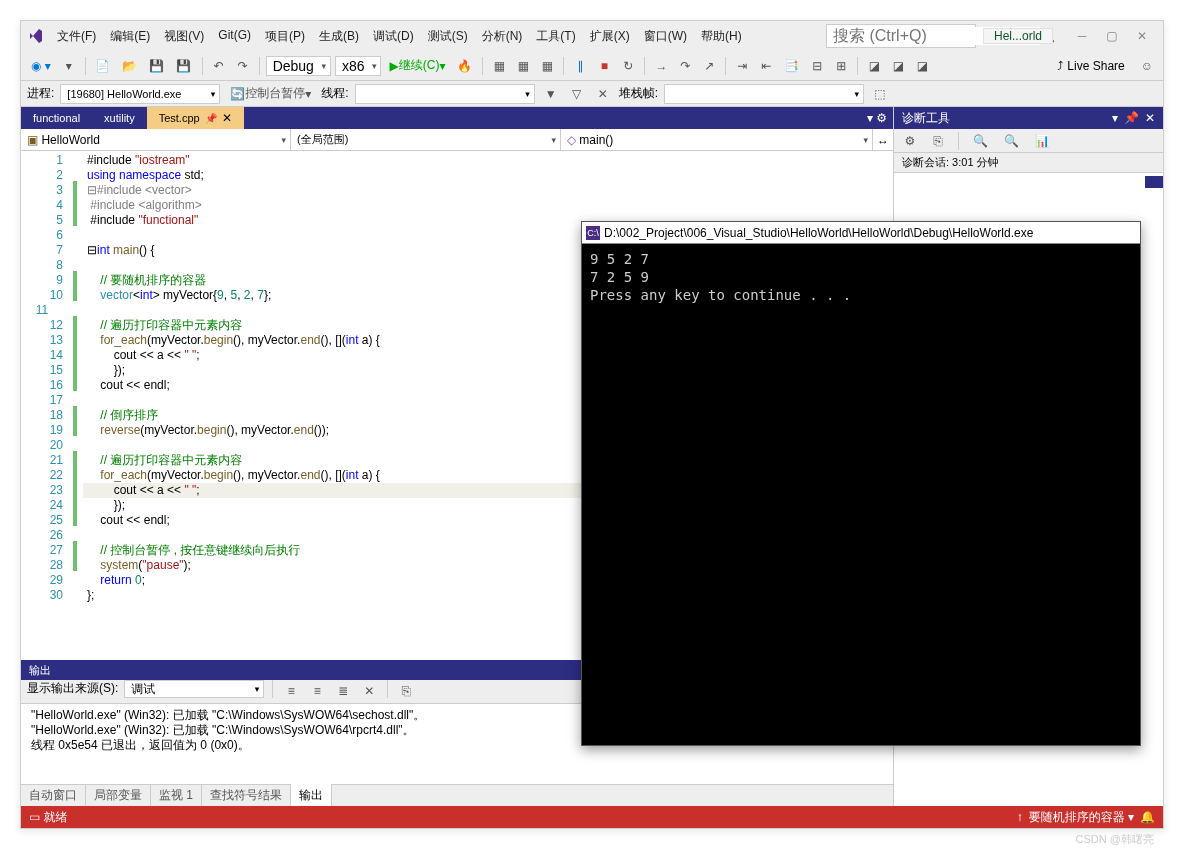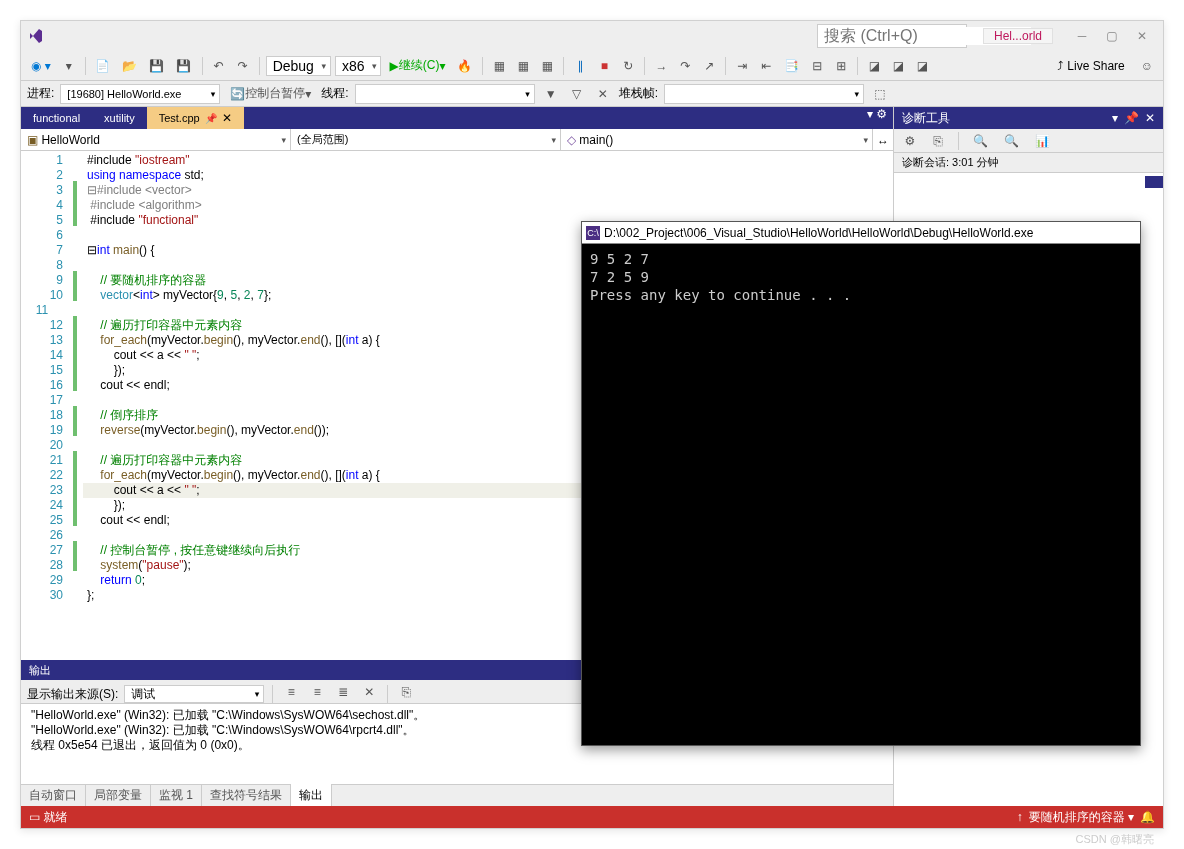--- a/index.html
+++ b/index.html
@@ -4,34 +4,34 @@
 <style>
 *{margin:0;padding:0;box-sizing:border-box;font-family:"Microsoft YaHei",Segoe UI,sans-serif;font-size:12px}
 body{background:#fff;padding:20px;overflow:hidden}
 .vs{width:1144px;height:809px;border:1px solid #d0d0d0;background:#fff;display:flex;flex-direction:column;position:relative;box-shadow:0 2px 8px rgba(0,0,0,.1)}
 .titlebar{height:30px;background:#eee;display:flex;align-items:center;padding:0 6px;gap:6px}
 .vs-logo{width:18px;height:18px;display:flex;align-items:center;justify-content:center}
 .menubar{display:flex;gap:2px}
 .menu-item{padding:4px 6px;cursor:pointer;color:#1e1e1e}
 .search-box{margin-left:auto;display:flex;align-items:center;border:1px solid #ccc;background:#fff;padding:2px 6px;width:150px}
 .search-box input{border:none;outline:none;flex:1;font-size:16px}
-.title-right{color:#be185d;padding:0 10px;background:#f5f5f5;border:1px solid #e0e0e0;margin-left:10px}
+.title-right{color:#14532d;padding:0 10px;background:#f5f5f5;border:1px solid #e0e0e0;margin-left:1px}
 .winbtns{display:flex;margin-left:8px}
 .winbtn{width:30px;height:20px;display:flex;align-items:center;justify-content:center;color:#888;cursor:pointer}
 .toolbar{height:30px;background:#eee;border-bottom:1px solid #ccc;display:flex;align-items:center;padding:0 6px;gap:4px}
 .tb-btn{padding:2px 4px;display:flex;align-items:center;justify-content:center;cursor:pointer;min-width:20px;height:22px;color:#555}
 .tb-sep{width:1px;height:18px;background:#ccc;margin:0 2px}
 .tb-dd{border:1px solid #ccc;background:#fff;padding:1px 16px 1px 6px;height:20px;display:flex;align-items:center;position:relative;font-size:14px}
 .tb-dd::after{content:"▾";position:absolute;right:4px;font-size:9px;color:#555}
 .toolbar2{height:26px;background:#eee;border-bottom:1px solid #ccc;display:flex;align-items:center;padding:0 6px;gap:6px}
 .proc-dd{border:1px solid #ccc;background:#fff;padding:1px 16px 1px 6px;height:20px;width:160px;display:flex;align-items:center;position:relative;font-size:11px}
 .proc-dd::after{content:"▾";position:absolute;right:4px;font-size:9px}
 .main-area{flex:1;display:flex;overflow:hidden}
 .editor-col{flex:1;display:flex;flex-direction:column;overflow:hidden}
-.tabs{height:22px;background:#2d2d82;display:flex;}
+.tabs{height:22px;background:#2d2d82;display:flex;align-items:center}
 .tab{height:22px;padding:0 12px;display:flex;align-items:center;color:#fff;font-size:11px;cursor:pointer;position:relative}
 .tab.active{background:#f5cc84;color:#000}
 .tab .pin{margin-left:6px;font-size:10px}
 .tab .close{margin-left:4px;font-size:12px}
 .tab-gear{margin-left:auto;color:#fff;padding:0 6px;cursor:pointer}
 .nav-bar{height:22px;background:#fff;border-bottom:1px solid #ccc;display:flex}
 .nav-dd{border-right:1px solid #ccc;padding:2px 18px 2px 6px;display:flex;align-items:center;position:relative;font-size:11px}
 .nav-dd::after{content:"▾";position:absolute;right:4px;font-size:9px;color:#555}
 .nav-dd:nth-child(1){width:270px}
 .nav-dd:nth-child(2){width:270px}
@@ -41,21 +41,21 @@
 .marks{width:12px;background:#fff}
 .mark{height:15px}
 .mark.g{background:#6fbf6f;width:4px;margin-left:2px}
 .codecol{flex:1;padding:2px 0;line-height:15px;white-space:pre}
 .codecol .line{height:15px;padding-left:4px}
 .hl{background:#f0f0e8}
 .kw{color:#0000ff}.str{color:#a31515}.cm{color:#008000}.inc{color:#808080}.fn{color:#795e26}.ty{color:#2b91af}.num{color:#098658}
 .zoom{height:22px;background:#fff;border-top:1px solid #ccc;display:flex;align-items:center;padding:0 6px;gap:8px;font-size:11px}
 .zoom .check{color:#0a0}
 .output-hdr{height:20px;background:#2d2d82;color:#fff;display:flex;align-items:center;padding:0 8px;font-size:11px}
-.output-tb{height:24px;background:#eee;border-bottom:1px solid #ccc;display:flex;align-items:flex-end;padding:0 6px;gap:6px;font-size:11px}
+.output-tb{height:24px;background:#eee;border-bottom:1px solid #ccc;display:flex;align-items:flex-start;padding:0 6px;gap:6px;font-size:11px}
 .out-dd{border:1px solid #ccc;background:#fff;padding:1px 16px 1px 6px;height:18px;width:140px;display:flex;align-items:center;position:relative}
 .out-dd::after{content:"▾";position:absolute;right:4px;font-size:9px}
 .output-body{height:80px;overflow:auto;padding:4px 10px;font-family:Consolas,monospace;font-size:12px;line-height:15px;background:#fff}
 .bottom-tabs{height:22px;background:#eee;border-top:1px solid #ccc;display:flex;align-items:center;font-size:11px}
 .btab{padding:3px 8px;border-right:1px solid #ccc;cursor:pointer;color:#555}
 .btab.active{background:#fff;color:#000}
 .statusbar{height:22px;background:#c9302c;color:#fff;display:flex;align-items:center;padding:0 8px;font-size:11px}
 .statusbar .right{margin-left:auto;display:flex;align-items:center;gap:6px}
 .diag-panel{width:270px;display:flex;flex-direction:column;border-left:1px solid #ccc}
 .diag-hdr{height:22px;background:#2d2d82;color:#fff;display:flex;align-items:center;padding:0 8px;font-size:11px}
@@ -74,20 +74,35 @@
 <body>
 
 <div class="vs">
   <div class="titlebar">
     <div class="vs-logo">
         <svg width="16" height="16" viewBox="0 0 16 16">
           <path d="M11 1L5 8l6 7 3-2V3z" fill="#5c2d91"></path>
           <path d="M5 8L2 5v6z" fill="#5c2d91"></path>
         </svg>
       </div>
+    <div class="menubar">
+      <span class="menu-item">文件(F)</span>
+      <span class="menu-item">编辑(E)</span>
+      <span class="menu-item">视图(V)</span>
+      <span class="menu-item">Git(G)</span>
+      <span class="menu-item">项目(P)</span>
+      <span class="menu-item">生成(B)</span>
+      <span class="menu-item">调试(D)</span>
+      <span class="menu-item">测试(S)</span>
+      <span class="menu-item">分析(N)</span>
+      <span class="menu-item">工具(T)</span>
+      <span class="menu-item">扩展(X)</span>
+      <span class="menu-item">窗口(W)</span>
+      <span class="menu-item">帮助(H)</span>
+    </div>
     <div class="search-box">
       <input placeholder="搜索 (Ctrl+Q)" style="">
       <span style="color:#555">🔍</span>
     </div>
     <span class="title-right">Hel...orld</span>
     <div class="winbtns">
       <div class="winbtn">─</div>
       <div class="winbtn">▢</div>
       <div class="winbtn">✕</div>
     </div>

